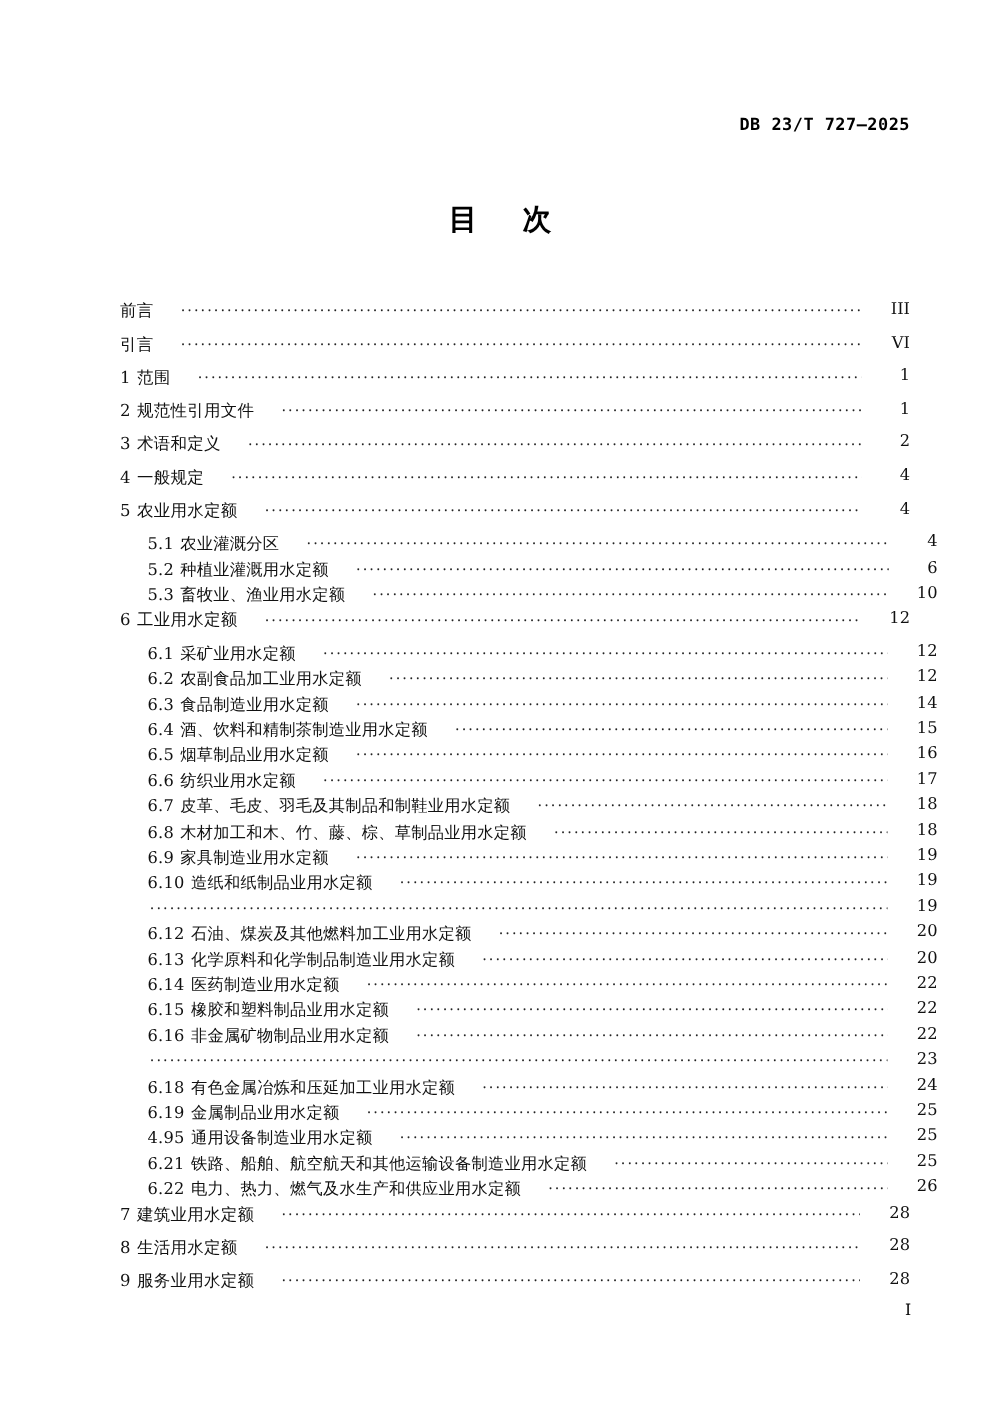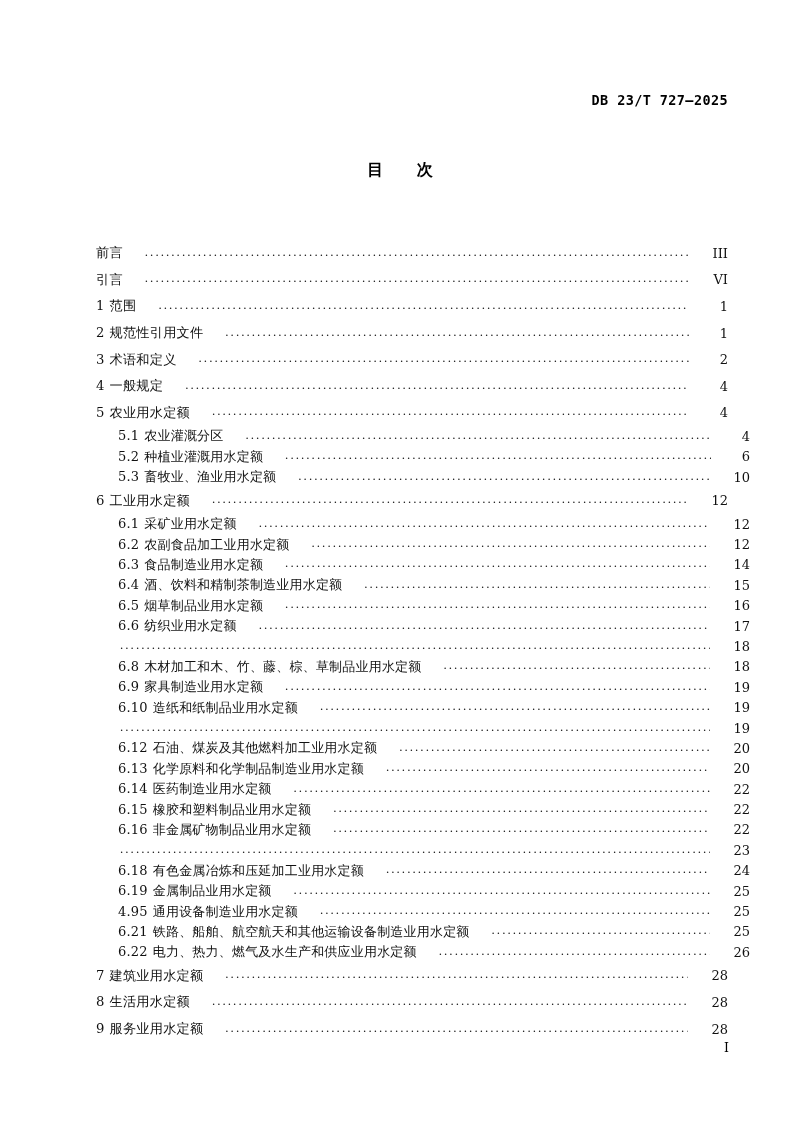--- a/index.html
+++ b/index.html
@@ -32,38 +32,38 @@
     color: #000;
   }
 
   
   .toc-title {
     position: absolute;
     top: 160px;
     left: 0;
     width: 800px;
     text-align: center;
-    font-size: 16px;
+    font-size: 23px;
     font-weight: bold;
     letter-spacing: 14px;
     text-indent: 14px;
     font-family: "DejaVu Sans", "Liberation Sans", sans-serif;
   }
 
   
   .toc {
     position: absolute;
     top: 240px;
     left: 96px;
     width: 632px;
   }
 
   .toc-entry {
     display: flex;
-    align-items: center;
+    align-items: flex-start;
     width: 100%;
     white-space: nowrap;
     font-size: 13.2px;
     color: #111;
     gap: 20px;
   }
 
   
   .toc-entry.lvl0 {
     height: 26.6px;
@@ -216,20 +216,21 @@
         <span class="entry-label"><span class="entry-num">6.5</span><span class="entry-gap"></span><span class="entry-text">烟草制品业用水定额</span></span>
         <span class="entry-leader"></span>
         <span class="entry-page">16</span>
       </div>
       <div class="toc-entry lvl1">
         <span class="entry-label"><span class="entry-num">6.6</span><span class="entry-gap"></span><span class="entry-text">纺织业用水定额</span></span>
         <span class="entry-leader"></span>
         <span class="entry-page">17</span>
       </div>
       <div class="toc-entry lvl1">
+        <span class="entry-label"><span class="entry-num">6.7</span><span class="entry-gap"></span><span class="entry-text">皮革、毛皮、羽毛及其制品和制鞋业用水定额</span></span>
         <span class="entry-leader"></span>
         <span class="entry-page">18</span>
       </div>
       <div class="toc-entry lvl1">
         <span class="entry-label"><span class="entry-num">6.8</span><span class="entry-gap"></span><span class="entry-text">木材加工和木、竹、藤、棕、草制品业用水定额</span></span>
         <span class="entry-leader"></span>
         <span class="entry-page">18</span>
       </div>
       <div class="toc-entry lvl1">
         <span class="entry-label"><span class="entry-num">6.9</span><span class="entry-gap"></span><span class="entry-text">家具制造业用水定额</span></span>

